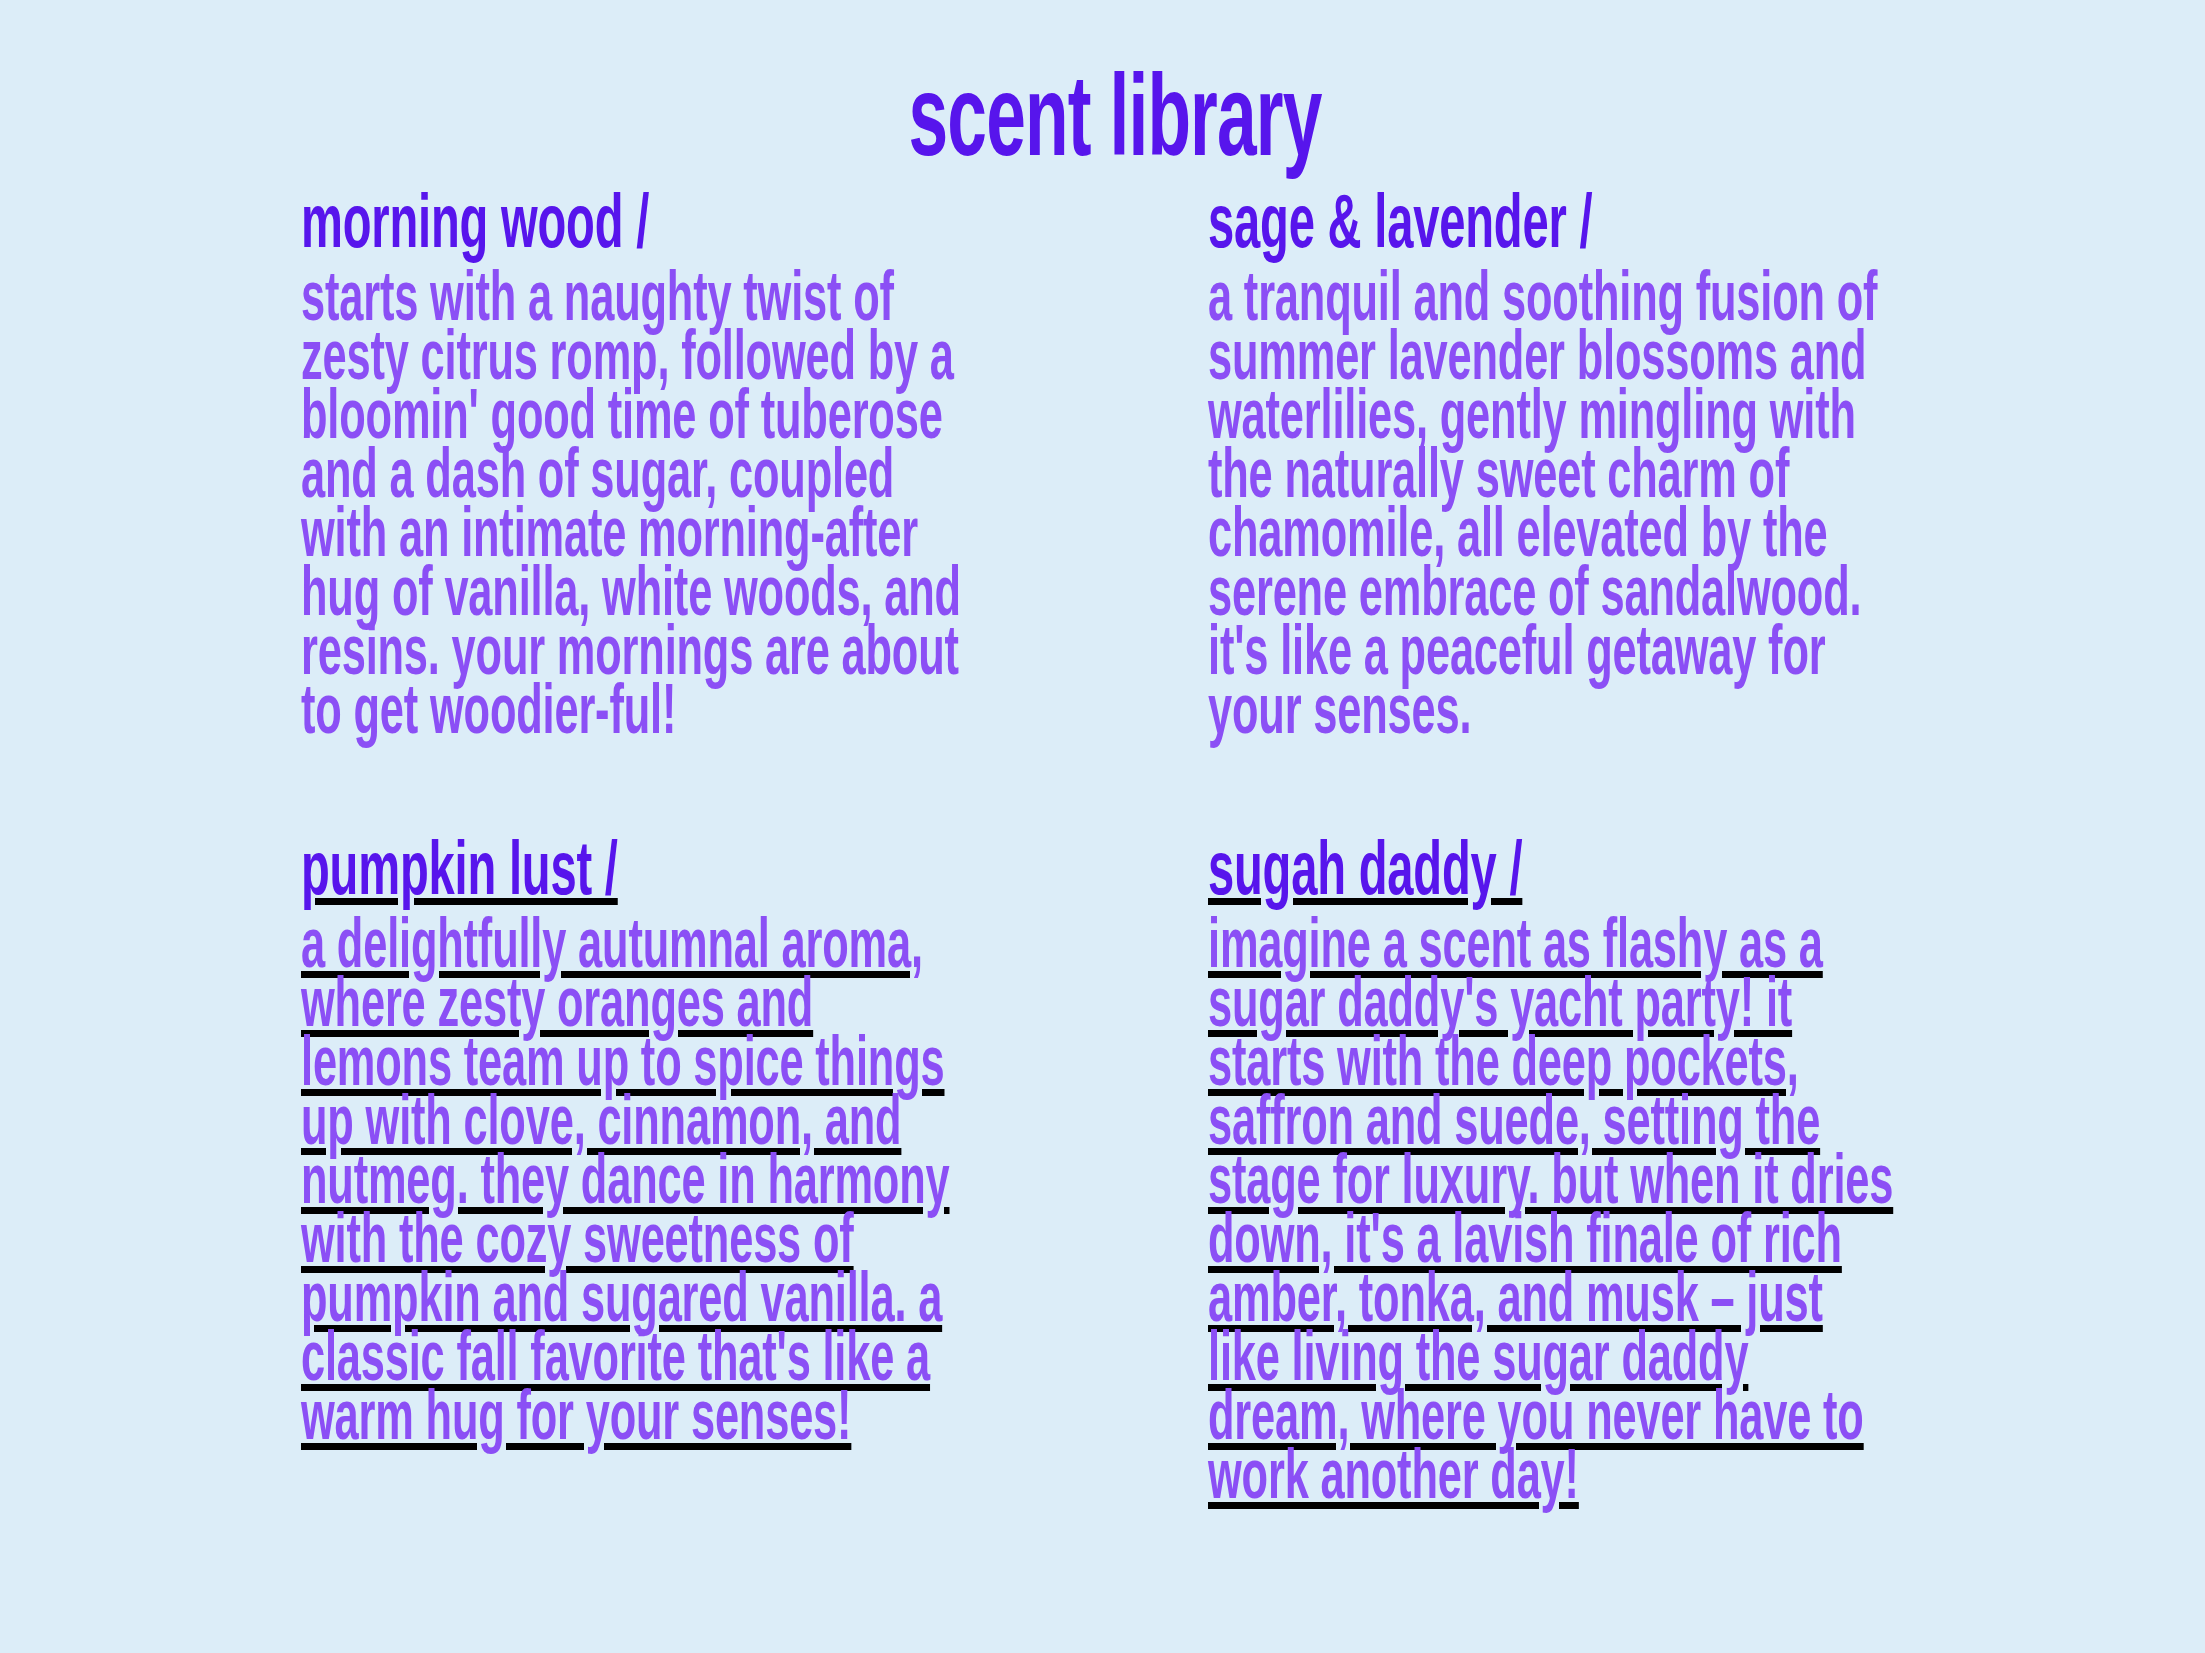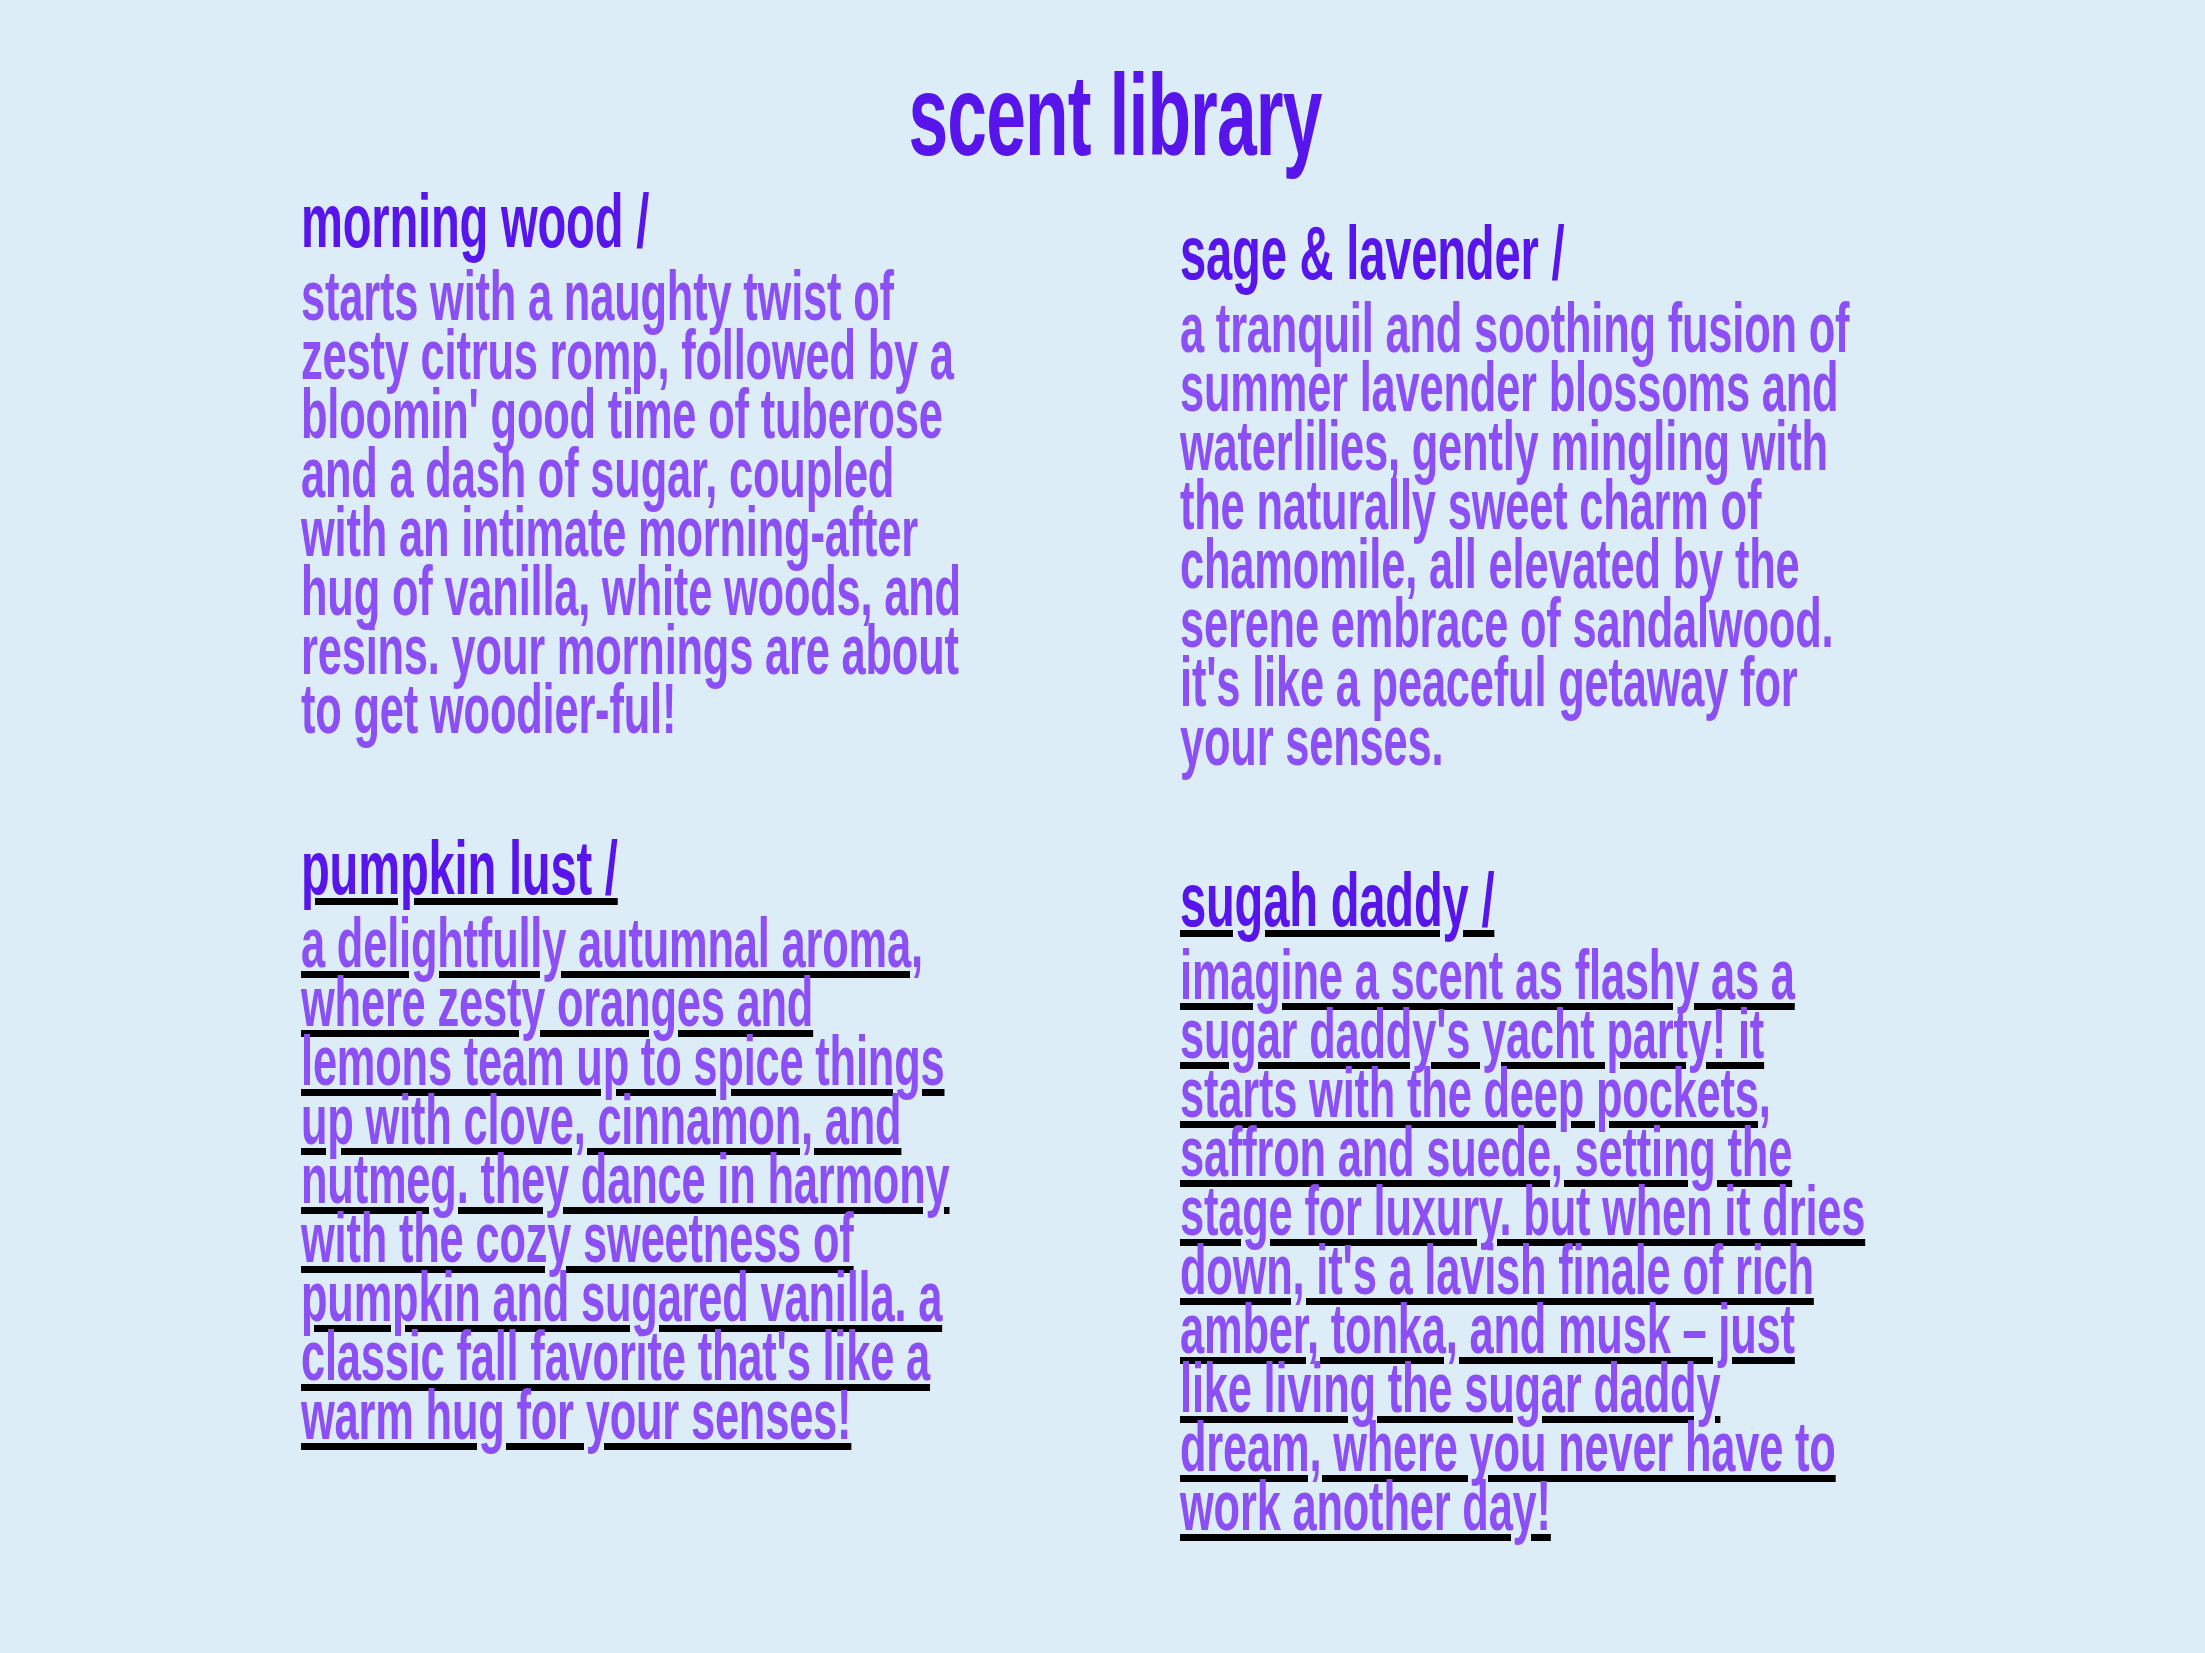--- a/index.html
+++ b/index.html
@@ -52,21 +52,21 @@
     left: 0;
     width: 1809px;
     height: 1436px;
   }
 
   .block {
     position: absolute;
   }
 
   .block.c0 { left: 301px; width: 873px; }
-  .block.c1 { left: 1180px; width: 896px; margin-top: 32px; }
+  .block.c1 { left: 1208px; width: 896px; }
   .block.r0 { top: 0px; }
   .block.r1 { top: 647px; text-decoration: underline; }
 
   .scent-name {
     font-size: 76px;
     line-height: 1.0;
     font-weight: 700;
     color: #5715ec;
     letter-spacing: -0.004em;
     transform: scaleX(0.62);

